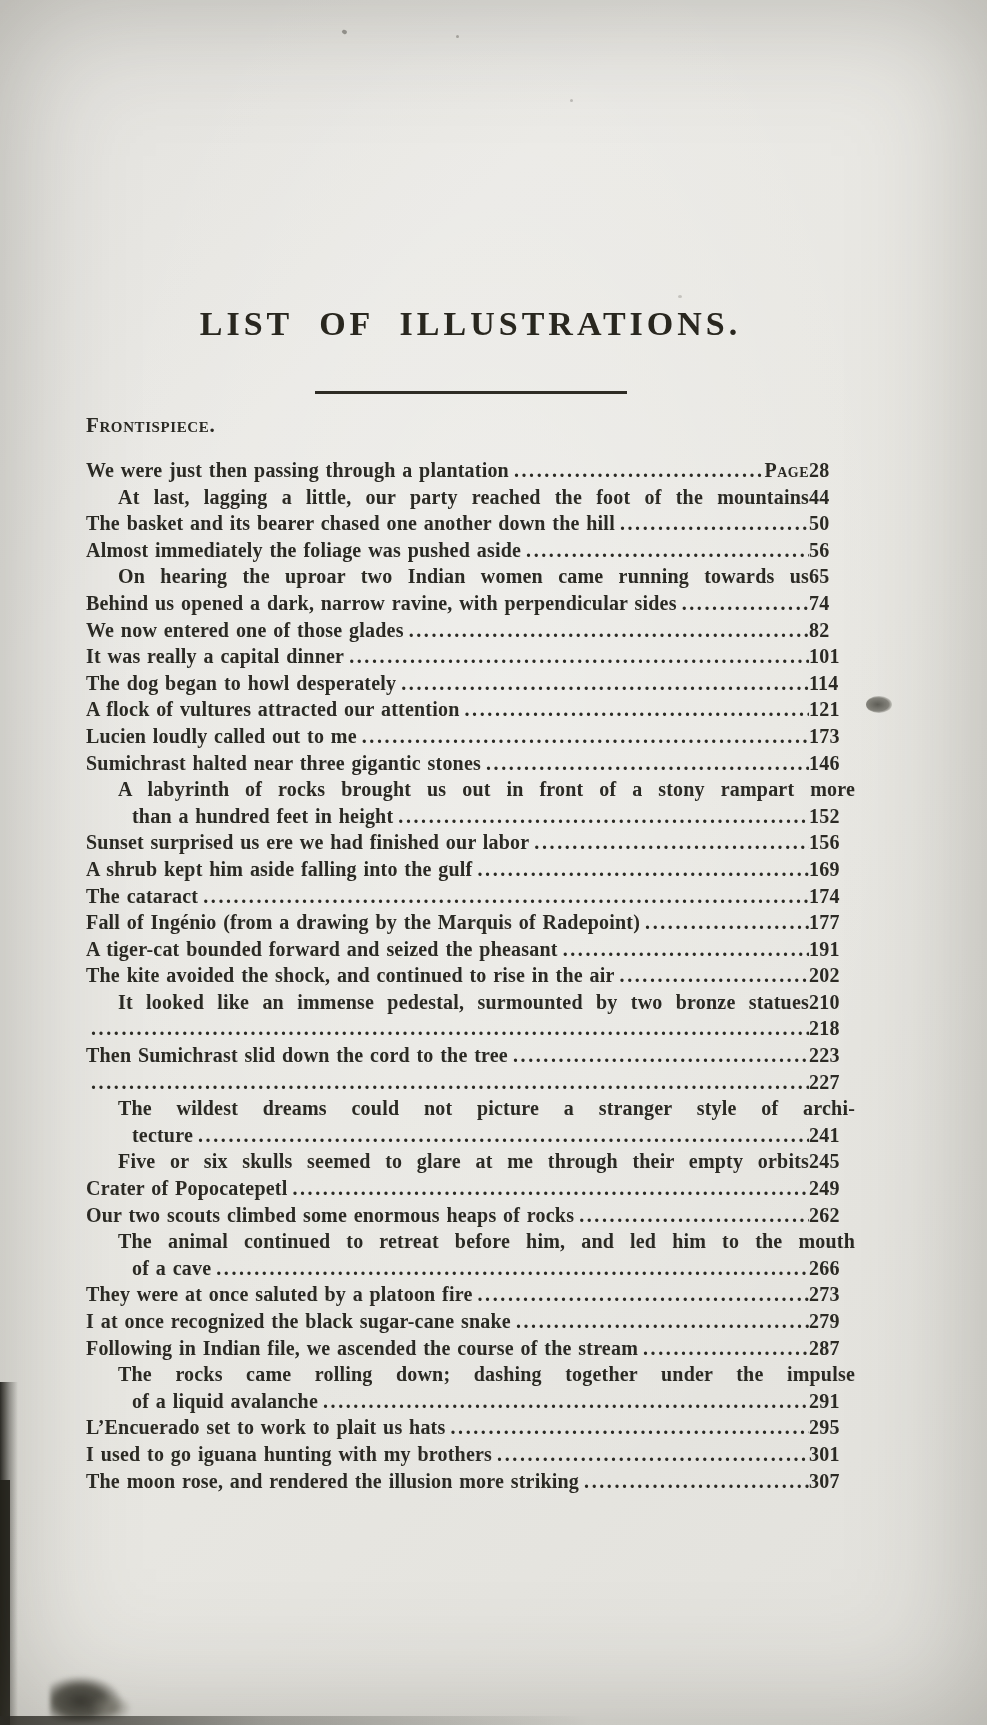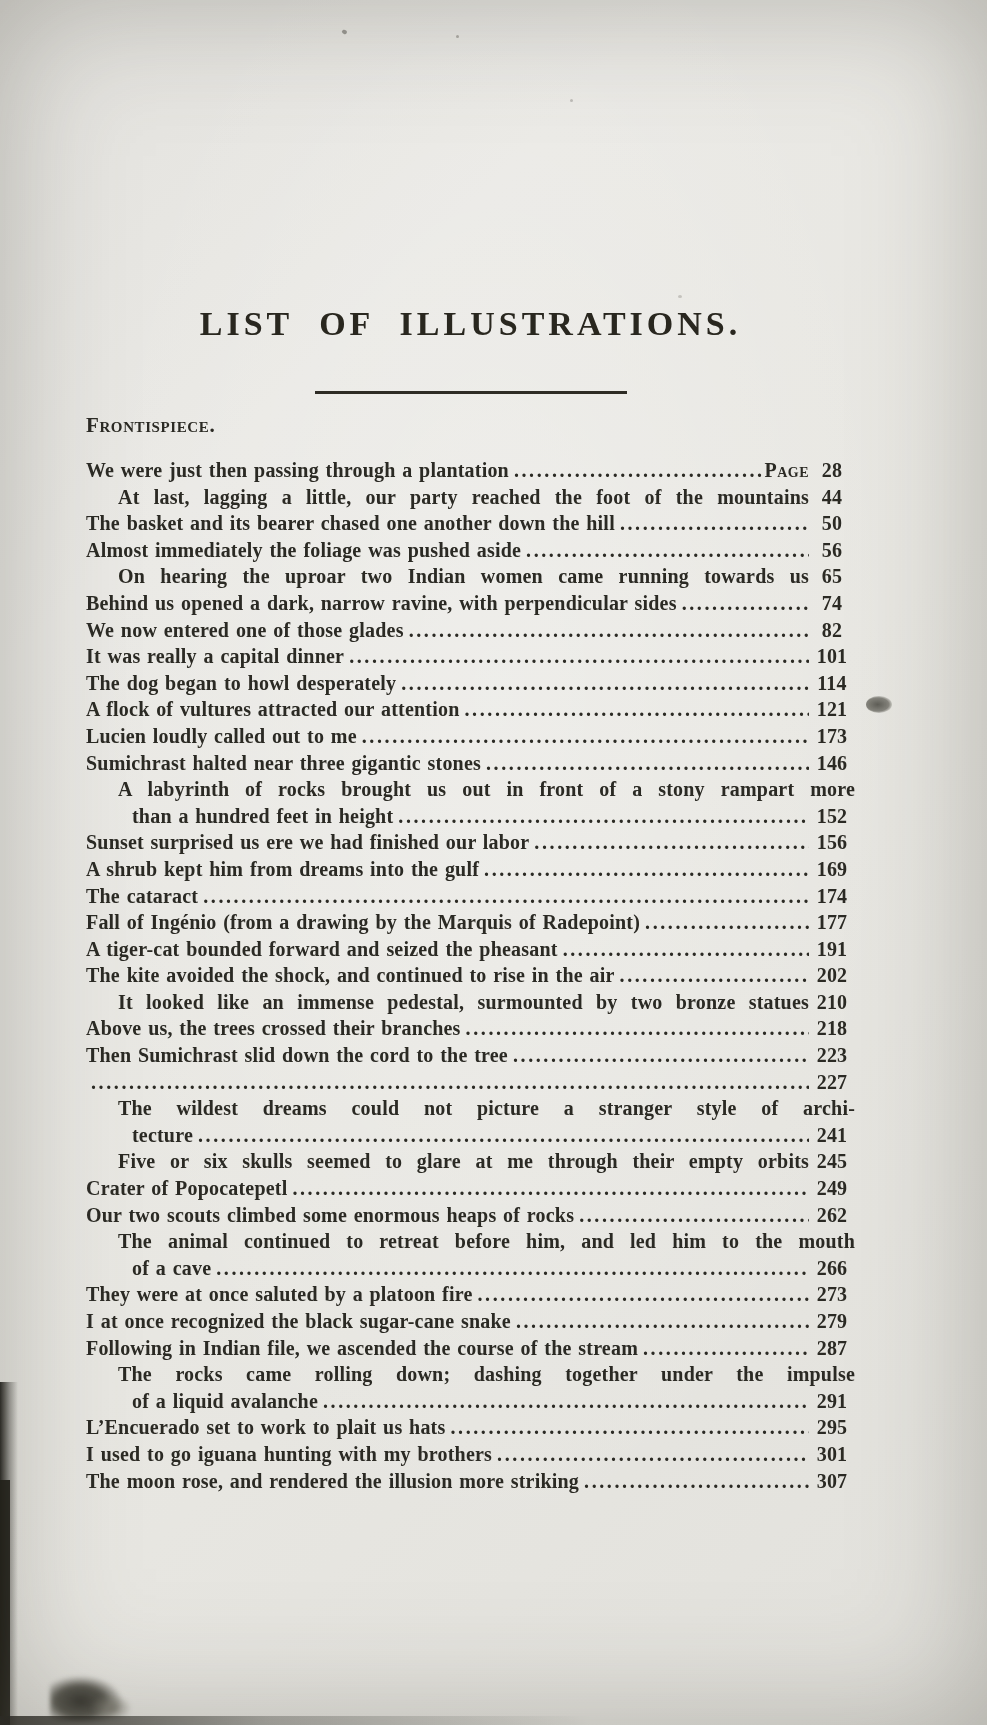--- a/index.html
+++ b/index.html
@@ -77,21 +77,21 @@
     padding-left: 5px;
     min-width: 0;
   }
   .page-label {
     font-variant: small-caps;
     letter-spacing: 0.5px;
   }
   .entry-page {
     flex: 0 0 46px;
     width: 46px;
-    text-align: center;
+    text-align: left;
     white-space: nowrap;
   }
   
   .no-leader .entry-text {
     flex: 1 1 auto;
     white-space: normal;
     text-align: justify;
     text-align-last: justify;
     min-width: 0;
     margin-left: 32px;
@@ -231,21 +231,21 @@
   </div>
 
   <div class="line has-leader">
     <span class="entry-text">Sunset surprised us ere we had finished our labor</span>
     <span class="leader-dots">........................................................................................................................</span>
     <span class="page-label"></span>
     <span class="entry-page">156</span>
   </div>
 
   <div class="line has-leader">
-    <span class="entry-text">A shrub kept him from dreams into the gulf</span>
+    <span class="entry-text">A shrub kept him aside falling into the gulf</span>
     <span class="leader-dots">........................................................................................................................</span>
     <span class="page-label"></span>
     <span class="entry-page">169</span>
   </div>
 
   <div class="line has-leader">
     <span class="entry-text">The cataract</span>
     <span class="leader-dots">........................................................................................................................</span>
     <span class="page-label"></span>
     <span class="entry-page">174</span>
@@ -273,21 +273,20 @@
   </div>
 
   <div class="line no-leader">
     <span class="entry-text">It looked like an immense pedestal, surmounted by two bronze statues</span>
     <span class="leader-dots"></span>
     <span class="page-label"></span>
     <span class="entry-page">210</span>
   </div>
 
   <div class="line has-leader">
-    <span class="entry-text">Above us, the trees crossed their branches</span>
     <span class="leader-dots">........................................................................................................................</span>
     <span class="page-label"></span>
     <span class="entry-page">218</span>
   </div>
 
   <div class="line has-leader">
     <span class="entry-text">Then Sumichrast slid down the cord to the tree</span>
     <span class="leader-dots">........................................................................................................................</span>
     <span class="page-label"></span>
     <span class="entry-page">223</span>

